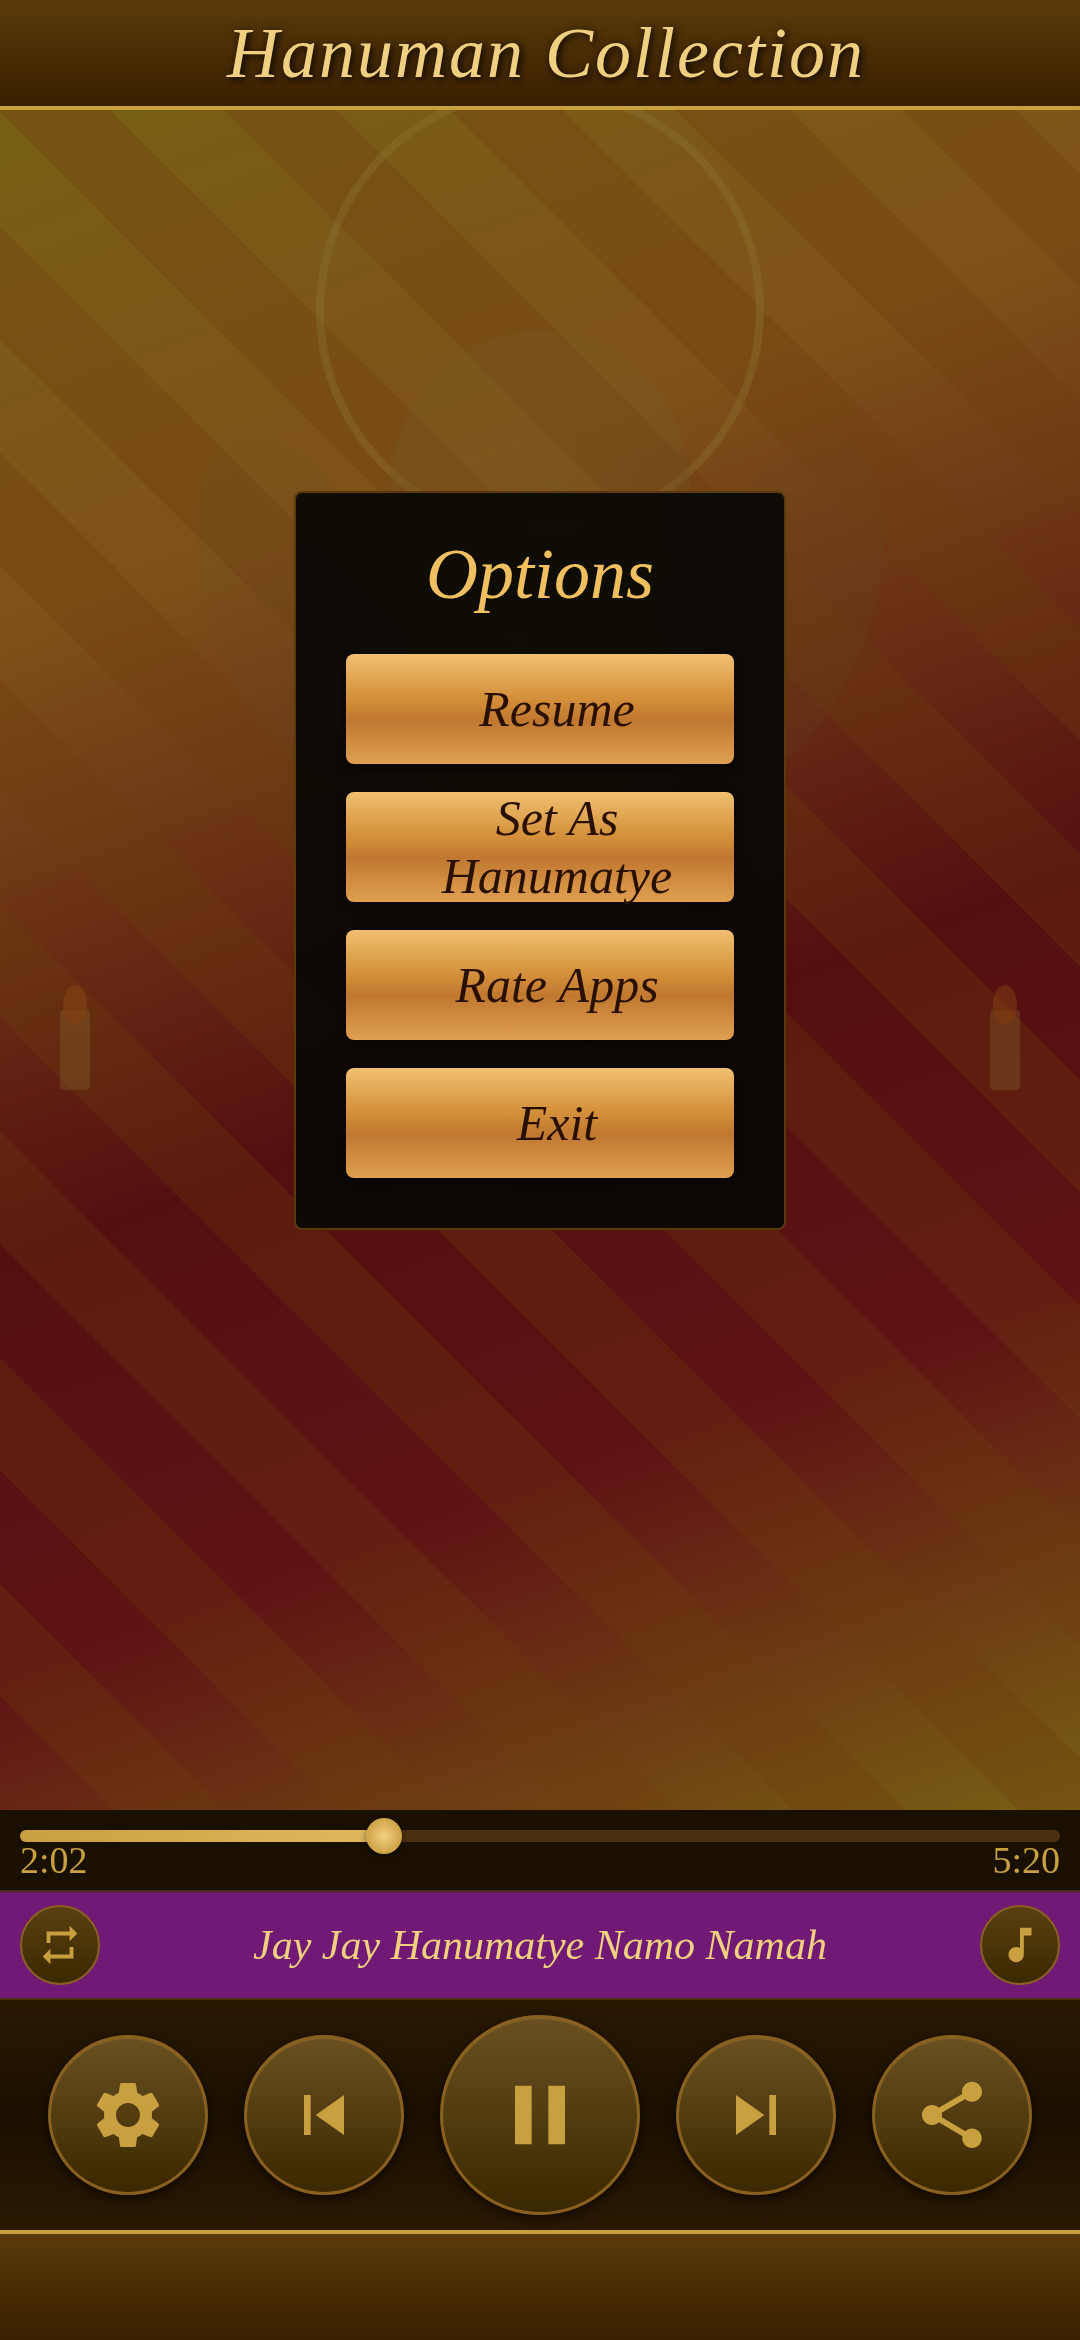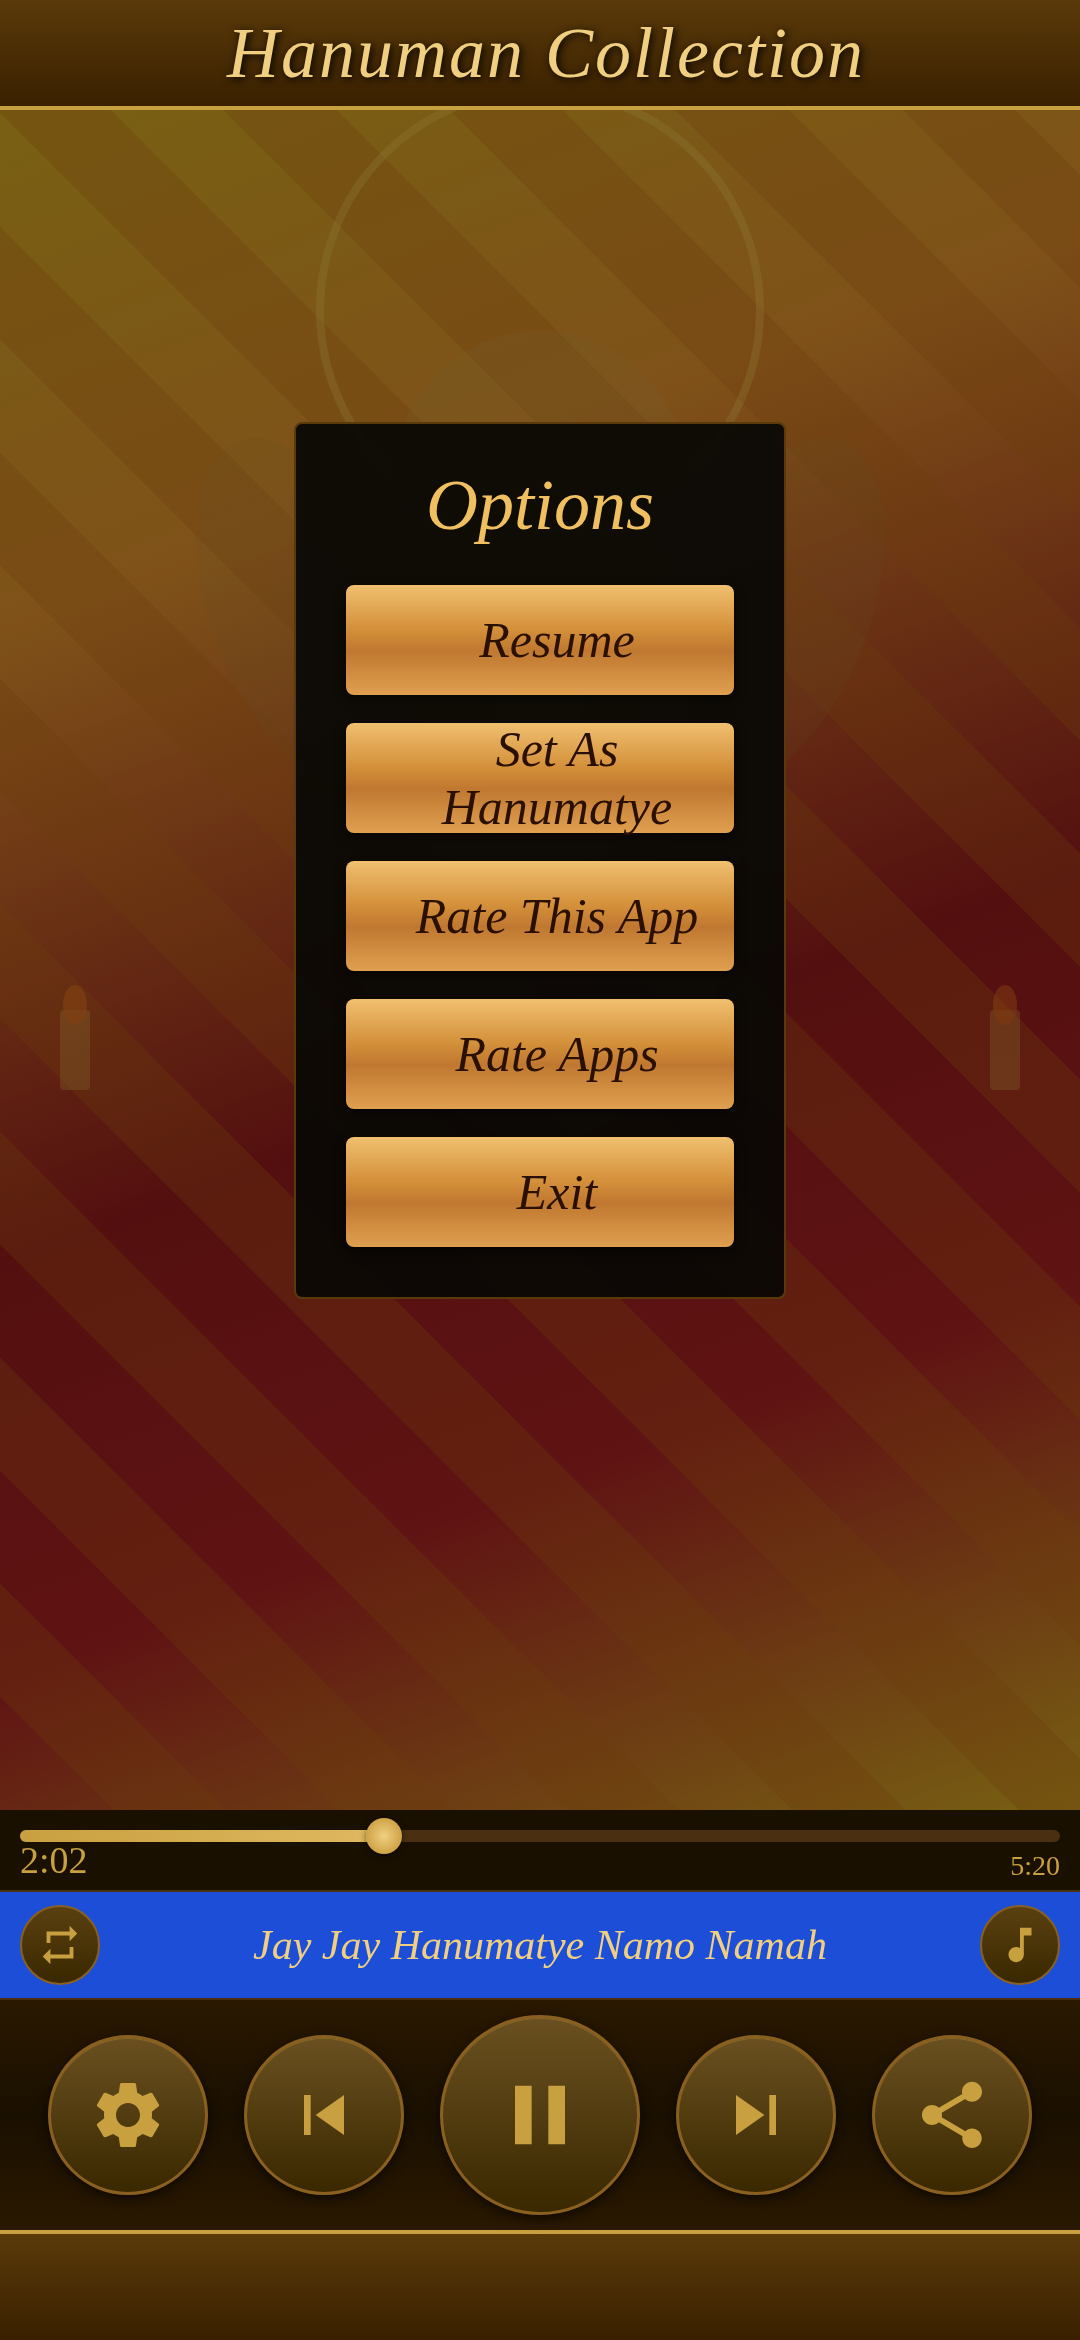--- a/index.html
+++ b/index.html
@@ -133,21 +133,21 @@
       bottom: 8px;
       font-size: 38px;
       color: #c8a040;
       font-family: Georgia, serif;
     }
 
     .time-end {
       position: absolute;
       right: 20px;
       bottom: 8px;
-      font-size: 28px;
+      font-size: 38px;
       color: #c8a040;
       font-family: Georgia, serif;
     }
 
     .progress-bar-container {
       width: calc(100% - 40px);
       height: 12px;
       background: #4a3010;
       border-radius: 6px;
       position: absolute;
@@ -171,21 +171,21 @@
       position: absolute;
       right: -18px;
       top: -12px;
       box-shadow: 0 2px 6px rgba(0,0,0,0.5);
     }
 
     
     .now-playing {
       width: 100%;
       height: 110px;
-      background: #1d4ed8;
+      background: #701a75;
       border-top: 2px solid #4a3010;
       border-bottom: 2px solid #4a3010;
       display: flex;
       align-items: center;
       padding: 0 20px;
       gap: 20px;
     }
 
     .np-icon-btn {
       width: 80px;
@@ -284,21 +284,20 @@
   </svg>
 
   <div class="modal-overlay">
     <div class="modal">
       <div class="modal-title">Options</div>
 
       <button class="option-button">Resume</button>
 
       <button class="option-button">Set As Hanumatye</button>
 
-      <button class="option-button">Rate This App</button>
 
       <button class="option-button">Rate Apps</button>
 
 
       <button class="option-button">Exit</button>
     </div>
   </div>
 </div>
 
 <div class="progress-area">

